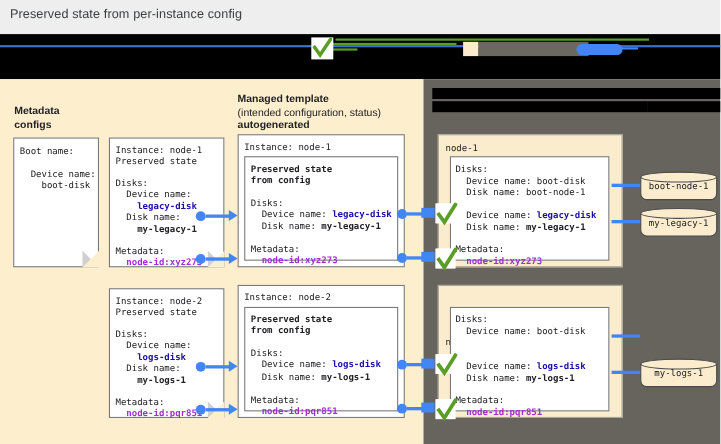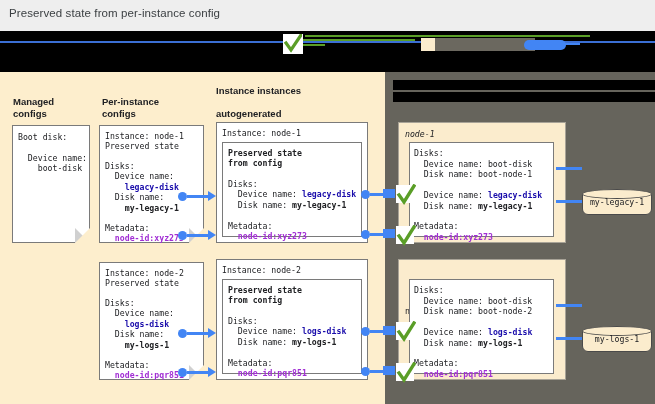--- a/index.html
+++ b/index.html
@@ -186,40 +186,36 @@
   </div>
 
   <div class="panel-cream"></div>
 
   <div class="panel-gray"></div>
   <div class="gray-redact gray-redact-1"></div>
   <div class="gray-redact gray-redact-2"></div>
   <div class="gray-redact gray-redact-3"></div>
 
   <div class="col-head" style="left:13px; top:96px;">
-    <b>Managed</b><br>
+    <b>Metadata</b><br>
     <b>configs</b>
   </div>
 
-  <div class="col-head" style="left:102px; top:96px;">
-    <b>Per-instance</b><br>
-    <b>configs</b>
-  </div>
 
   <div class="col-head" style="left:216px; top:85px;">
-    <b>Instance instances</b><br>
-    <br>
+    <b>Managed template</b><br>
+    <span class="sub">(intended configuration, status)</span><br>
     <b>autogenerated</b>
   </div>
 
   <div class="doc" style="left:12px; top:125px; width:78px; height:118px;">
     <div class="fold"></div>
     <div class="fold-edge"></div>
   </div>
-  <div class="mono" style="left:18px; top:132px;">Boot disk:</div>
+  <div class="mono" style="left:18px; top:132px;">Boot name:</div>
   <div class="mono" style="left:18px; top:153px;">  Device name:</div>
   <div class="mono" style="left:18px; top:163px;">    boot-disk</div>
 
   <div class="doc" style="left:99px; top:125px; width:105px; height:118px;">
     <div class="fold"></div>
     <div class="fold-edge"></div>
   </div>
   <div class="mono" style="left:105px; top:131px;">Instance: node-1</div>
   <div class="mono" style="left:105px; top:141px;">Preserved state</div>
   <div class="mono" style="left:105px; top:161px;">Disks:</div>
@@ -260,41 +256,45 @@
   <div class="box" style="left:222px; top:279px; width:140px; height:95px;"></div>
   <div class="mono" style="left:228px; top:285px;"><b>Preserved state</b></div>
   <div class="mono" style="left:228px; top:295px;"><b>from config</b></div>
   <div class="mono" style="left:228px; top:316px;">Disks:</div>
   <div class="mono" style="left:228px; top:326px;"><span>  Device name: </span><span class="blue">logs-disk</span></div>
   <div class="mono" style="left:228px; top:337px;"><span>  Disk name: </span><b>my-logs-1</b></div>
   <div class="mono" style="left:228px; top:358px;">Metadata:</div>
   <div class="mono purple" style="left:228px; top:368px;">  node-id:pqr851</div>
 
   <div class="box-cream" style="left:398px; top:122px; width:168px; height:121px;"></div>
-  <div class="mono" style="left:405px; top:129px;font-style:italic;">node-1</div>
+  <div class="mono" style="left:405px; top:129px;">node-1</div>
   <div class="box" style="left:409px; top:142px; width:145px; height:95px;"></div>
   <div class="mono" style="left:414px; top:148px;">Disks:</div>
   <div class="mono" style="left:414px; top:159px;">  Device name: boot-disk</div>
   <div class="mono" style="left:414px; top:169px;">  Disk name: boot-node-1</div>
   <div class="mono" style="left:414px; top:190px;"><span>  Device name: </span><span class="blue">legacy-disk</span></div>
   <div class="mono" style="left:414px; top:201px;"><span>  Disk name: </span><b>my-legacy-1</b></div>
   <div class="mono" style="left:414px; top:221px;">Metadata:</div>
   <div class="mono purple" style="left:414px; top:232px;">  node-id:xyz273</div>
 
   <div class="box-cream" style="left:398px; top:259px; width:168px; height:121px;"></div>
   <div class="mono" style="left:405px; top:266px;margin-top:40px;">node-2</div>
   <div class="box" style="left:409px; top:279px; width:145px; height:95px;"></div>
   <div class="mono" style="left:414px; top:285px;">Disks:</div>
   <div class="mono" style="left:414px; top:296px;">  Device name: boot-disk</div>
-  <div class="mono" style="left:414px; top:306px;">  Disk name: boot-node-2</div>
   <div class="mono" style="left:414px; top:327px;"><span>  Device name: </span><span class="blue">logs-disk</span></div>
   <div class="mono" style="left:414px; top:338px;"><span>  Disk name: </span><b>my-logs-1</b></div>
   <div class="mono" style="left:414px; top:358px;">Metadata:</div>
   <div class="mono purple" style="left:414px; top:369px;">  node-id:pqr851</div>
 
+  <div class="disk" style="left:582px; top:156px;">
+    <div class="body"></div>
+    <div class="top"></div>
+    <div class="label">boot-node-1</div>
+  </div>
   <div class="disk" style="left:582px; top:189px;">
     <div class="body"></div>
     <div class="top"></div>
     <div class="label">my-legacy-1</div>
   </div>
 
   <div class="disk" style="left:582px; top:326px;">
     <div class="body"></div>
     <div class="top"></div>
     <div class="label">my-logs-1</div>

